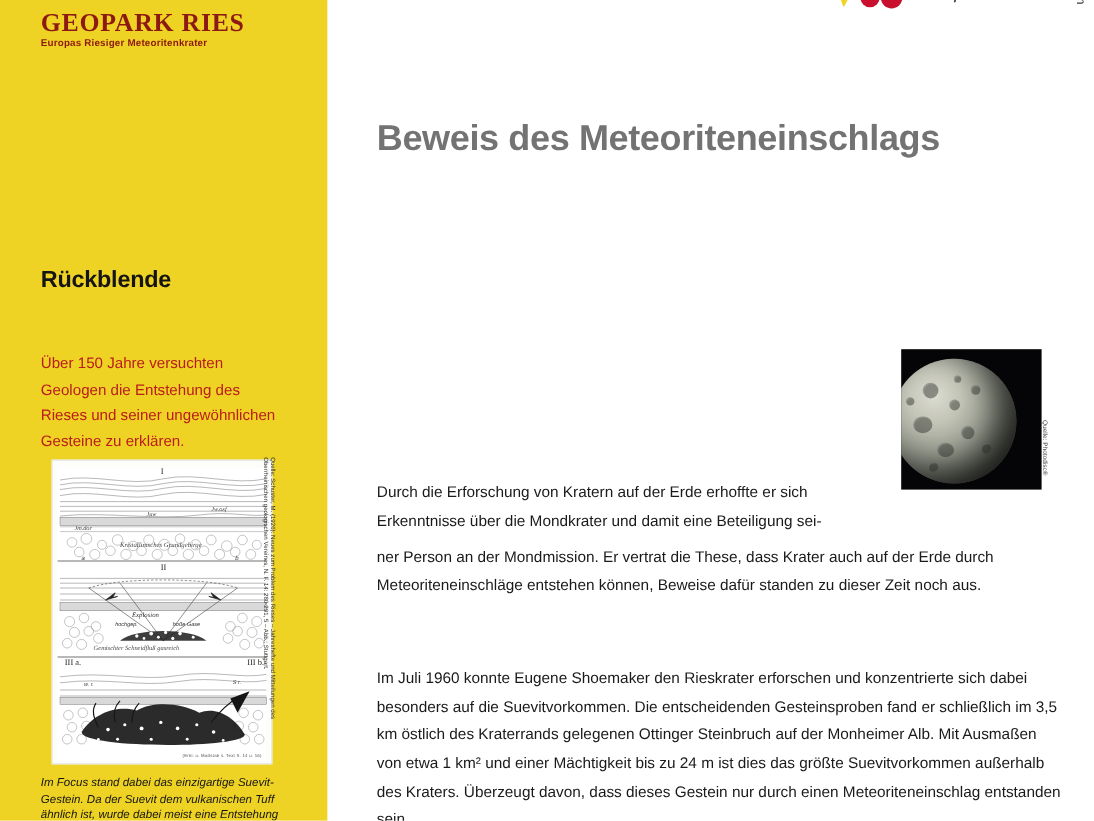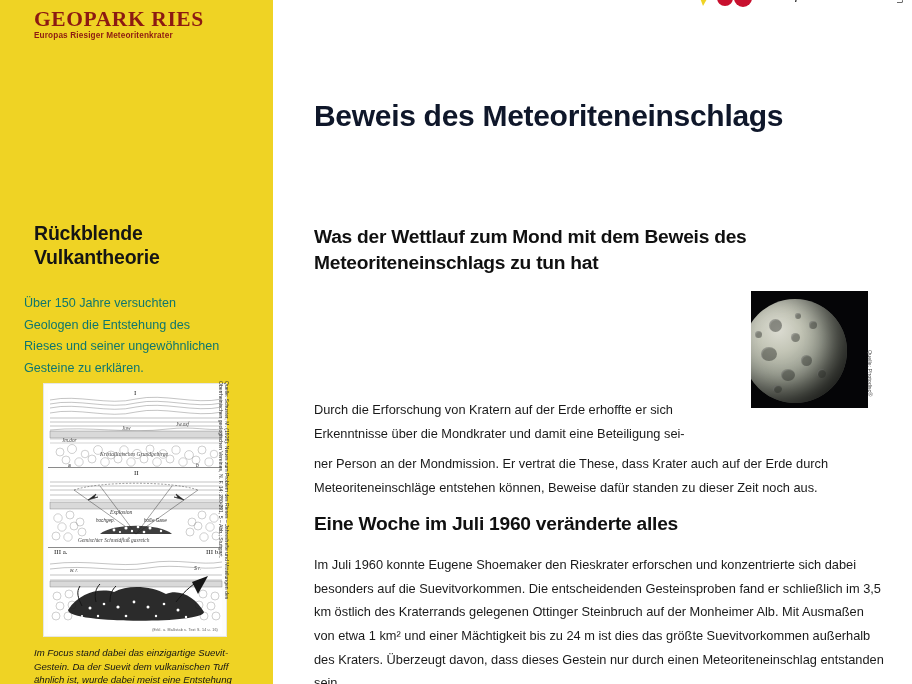--- a/index.html
+++ b/index.html
@@ -58,24 +58,24 @@
     left: 34px; top: 222px;
     width: 215px;
     font-size: 19.5px;
     font-weight: bold;
     color: #151515;
     line-height: 1.22;
     letter-spacing: -0.2px;
   }
   .side-intro {
     position: absolute;
-    left: 24px; top: 293px;
+    left: 34px; top: 293px;
     width: 200px;
     font-size: 12.6px;
-    color: #0f766e;
+    color: #b91c1c;
     line-height: 1.72;
   }
 
   
   .figure-wrap {
     position: absolute;
     left: 40px; top: 379px;
     width: 212px; height: 262px;
     background: #efd324;
   }
@@ -172,21 +172,21 @@
     transform: rotate(90deg);
     transform-origin: right top;
   }
 
   .main-title {
     position: absolute;
     left: 41px; top: 97px;
     width: 520px;
     font-size: 30px;
     font-weight: bold;
-    color: #0f172a;
+    color: #737373;
     line-height: 1.28;
     letter-spacing: -0.3px;
   }
 
   .sec-heading {
     position: absolute;
     left: 41px;
     width: 500px;
     font-size: 19.2px;
     font-weight: bold;
@@ -254,21 +254,20 @@
       <svg class="logo-bird" viewBox="0 0 58 22">
         <path d="M2 17 C10 6, 22 2, 29 7 C36 2, 48 6, 56 17 C46 12, 36 11, 29 14 C22 11, 12 12, 2 17 Z" fill="#ffffff" stroke="#8c1a12" stroke-width="0.8"></path>
         <circle cx="29" cy="9" r="1.6" fill="#8c1a12"></circle>
       </svg>
       <div class="logo-title">GEOPARK RIES</div>
       <div class="logo-sub">Europas Riesiger Meteoritenkrater</div>
     </div>
 
     <div class="side-heading">
       <span>Rückblende</span><br>
-      <span>Vulkantheorie</span>
     </div>
 
     <p class="side-intro">Über 150 Jahre versuchten Geologen die Entstehung des Rieses und seiner ungewöhnlichen Gesteine zu erklären.</p>
 
     <div class="figure-wrap">
       <div class="figure-plate">
 
         <div class="fig-panel" style="top:6px; height:78px;">
           <svg width="176" height="78" viewBox="0 0 176 78">
             <g stroke="#555" stroke-width="0.35" fill="none">
@@ -449,26 +448,24 @@
         <circle cx="58" cy="28" r="2" fill="#efd324"></circle>
       </svg>
       
       <div class="monheim-tagline">kompakt • kraftvoll • einladend</div>
     </div>
 
     <div class="copyright">© Stadt Monheim</div>
 
     <h1 class="main-title">Beweis des Meteoriteneinschlags</h1>
 
-    <h2 class="sec-heading" id="sec1">Was der Wettlauf zum Mond mit dem Beweis des Meteoriteneinschlags zu tun hat</h2>
 
     <p class="para" id="para2">Durch die Erforschung von Kratern auf der Erde erhoffte er sich Erkenntnisse über die Mondkrater und damit eine Beteiligung sei-</p>
     <p class="para" id="para2b">ner Person an der Mondmission. Er vertrat die These, dass Krater auch auf der Erde durch Meteoriteneinschläge entstehen können, Beweise dafür standen zu dieser Zeit noch aus.</p>
 
-    <h2 class="sec-heading" id="sec2">Eine Woche im Juli 1960 veränderte alles</h2>
 
     <p class="para" id="para3">Im Juli 1960 konnte Eugene Shoemaker den Rieskrater erforschen und konzentrierte sich dabei besonders auf die Suevitvorkommen. Die entscheidenden Gesteinsproben fand er schließlich im 3,5 km östlich des Kraterrands gelegenen Ottinger Steinbruch auf der Monheimer Alb. Mit Ausmaßen von etwa 1 km² und einer Mächtigkeit bis zu 24 m ist dies das größte Suevitvorkommen außerhalb des Kraters.
 Überzeugt davon, dass dieses Gestein nur durch einen Meteoriteneinschlag entstanden sein</p>
 
     <div class="moon-box">
       <div class="moon-disc">
         <div class="crater" style="left:26px; top:20px; width:13px; height:13px;"></div>
         <div class="crater" style="left:48px; top:34px; width:9px; height:9px;"></div>
         <div class="crater" style="left:18px; top:48px; width:16px; height:14px;"></div>
         <div class="crater" style="left:58px; top:56px; width:11px; height:11px;"></div>

